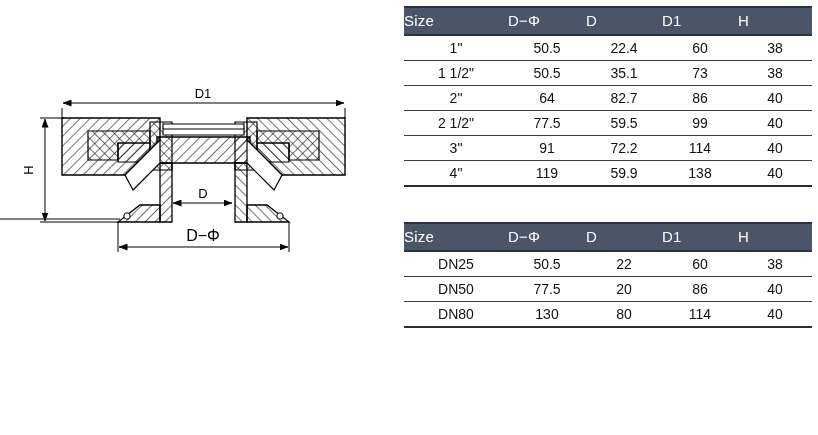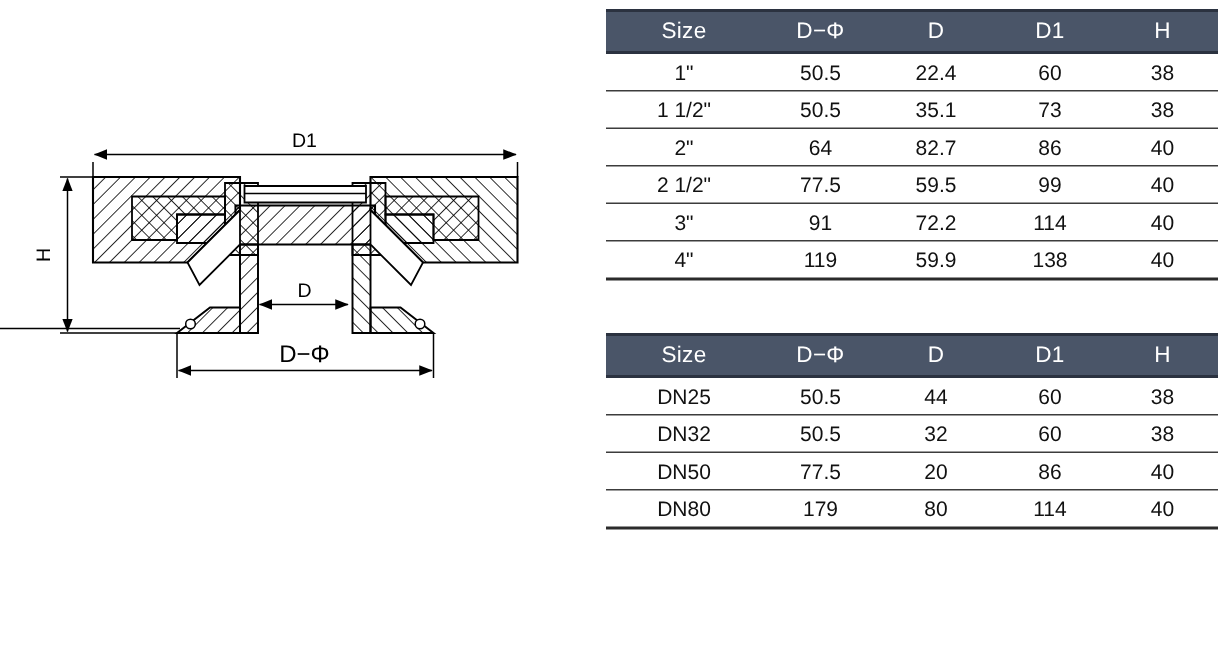--- a/index.html
+++ b/index.html
@@ -42,21 +42,21 @@
   #table-metric   { top: 222px; }
 
   .spec-table thead th {
     background: #4a5568;
     color: #ffffff;
     font-size: 15px;
     font-weight: normal;
     height: 26px;
     line-height: 26px;
     padding: 0;
-    text-align: center;
+    text-align: left;
     letter-spacing: 0.2px;
   }
   .spec-table thead tr {
     border-top: 2px solid #2b3240;
     border-bottom: 2px solid #2b3240;
   }
   .spec-table tbody td {
     font-size: 14px;
     height: 24px;
     line-height: 24px;
@@ -266,39 +266,32 @@
       <th>D−Φ</th>
       <th>D</th>
       <th>D1</th>
       <th>H</th>
     </tr>
   </thead>
   <tbody>
     <tr>
       <td>DN25</td>
       <td>50.5</td>
-      <td>44</td>
-      <td>60</td>
-      <td>38</td>
-    </tr>
-    <tr>
-      <td>DN32</td>
-      <td>50.5</td>
-      <td>32</td>
+      <td>22</td>
       <td>60</td>
       <td>38</td>
     </tr>
     <tr>
       <td>DN50</td>
       <td>77.5</td>
       <td>20</td>
       <td>86</td>
       <td>40</td>
     </tr>
     <tr>
       <td>DN80</td>
-      <td>179</td>
+      <td>130</td>
       <td>80</td>
       <td>114</td>
       <td>40</td>
     </tr>
   </tbody>
 </table>
 
 </body></html>

